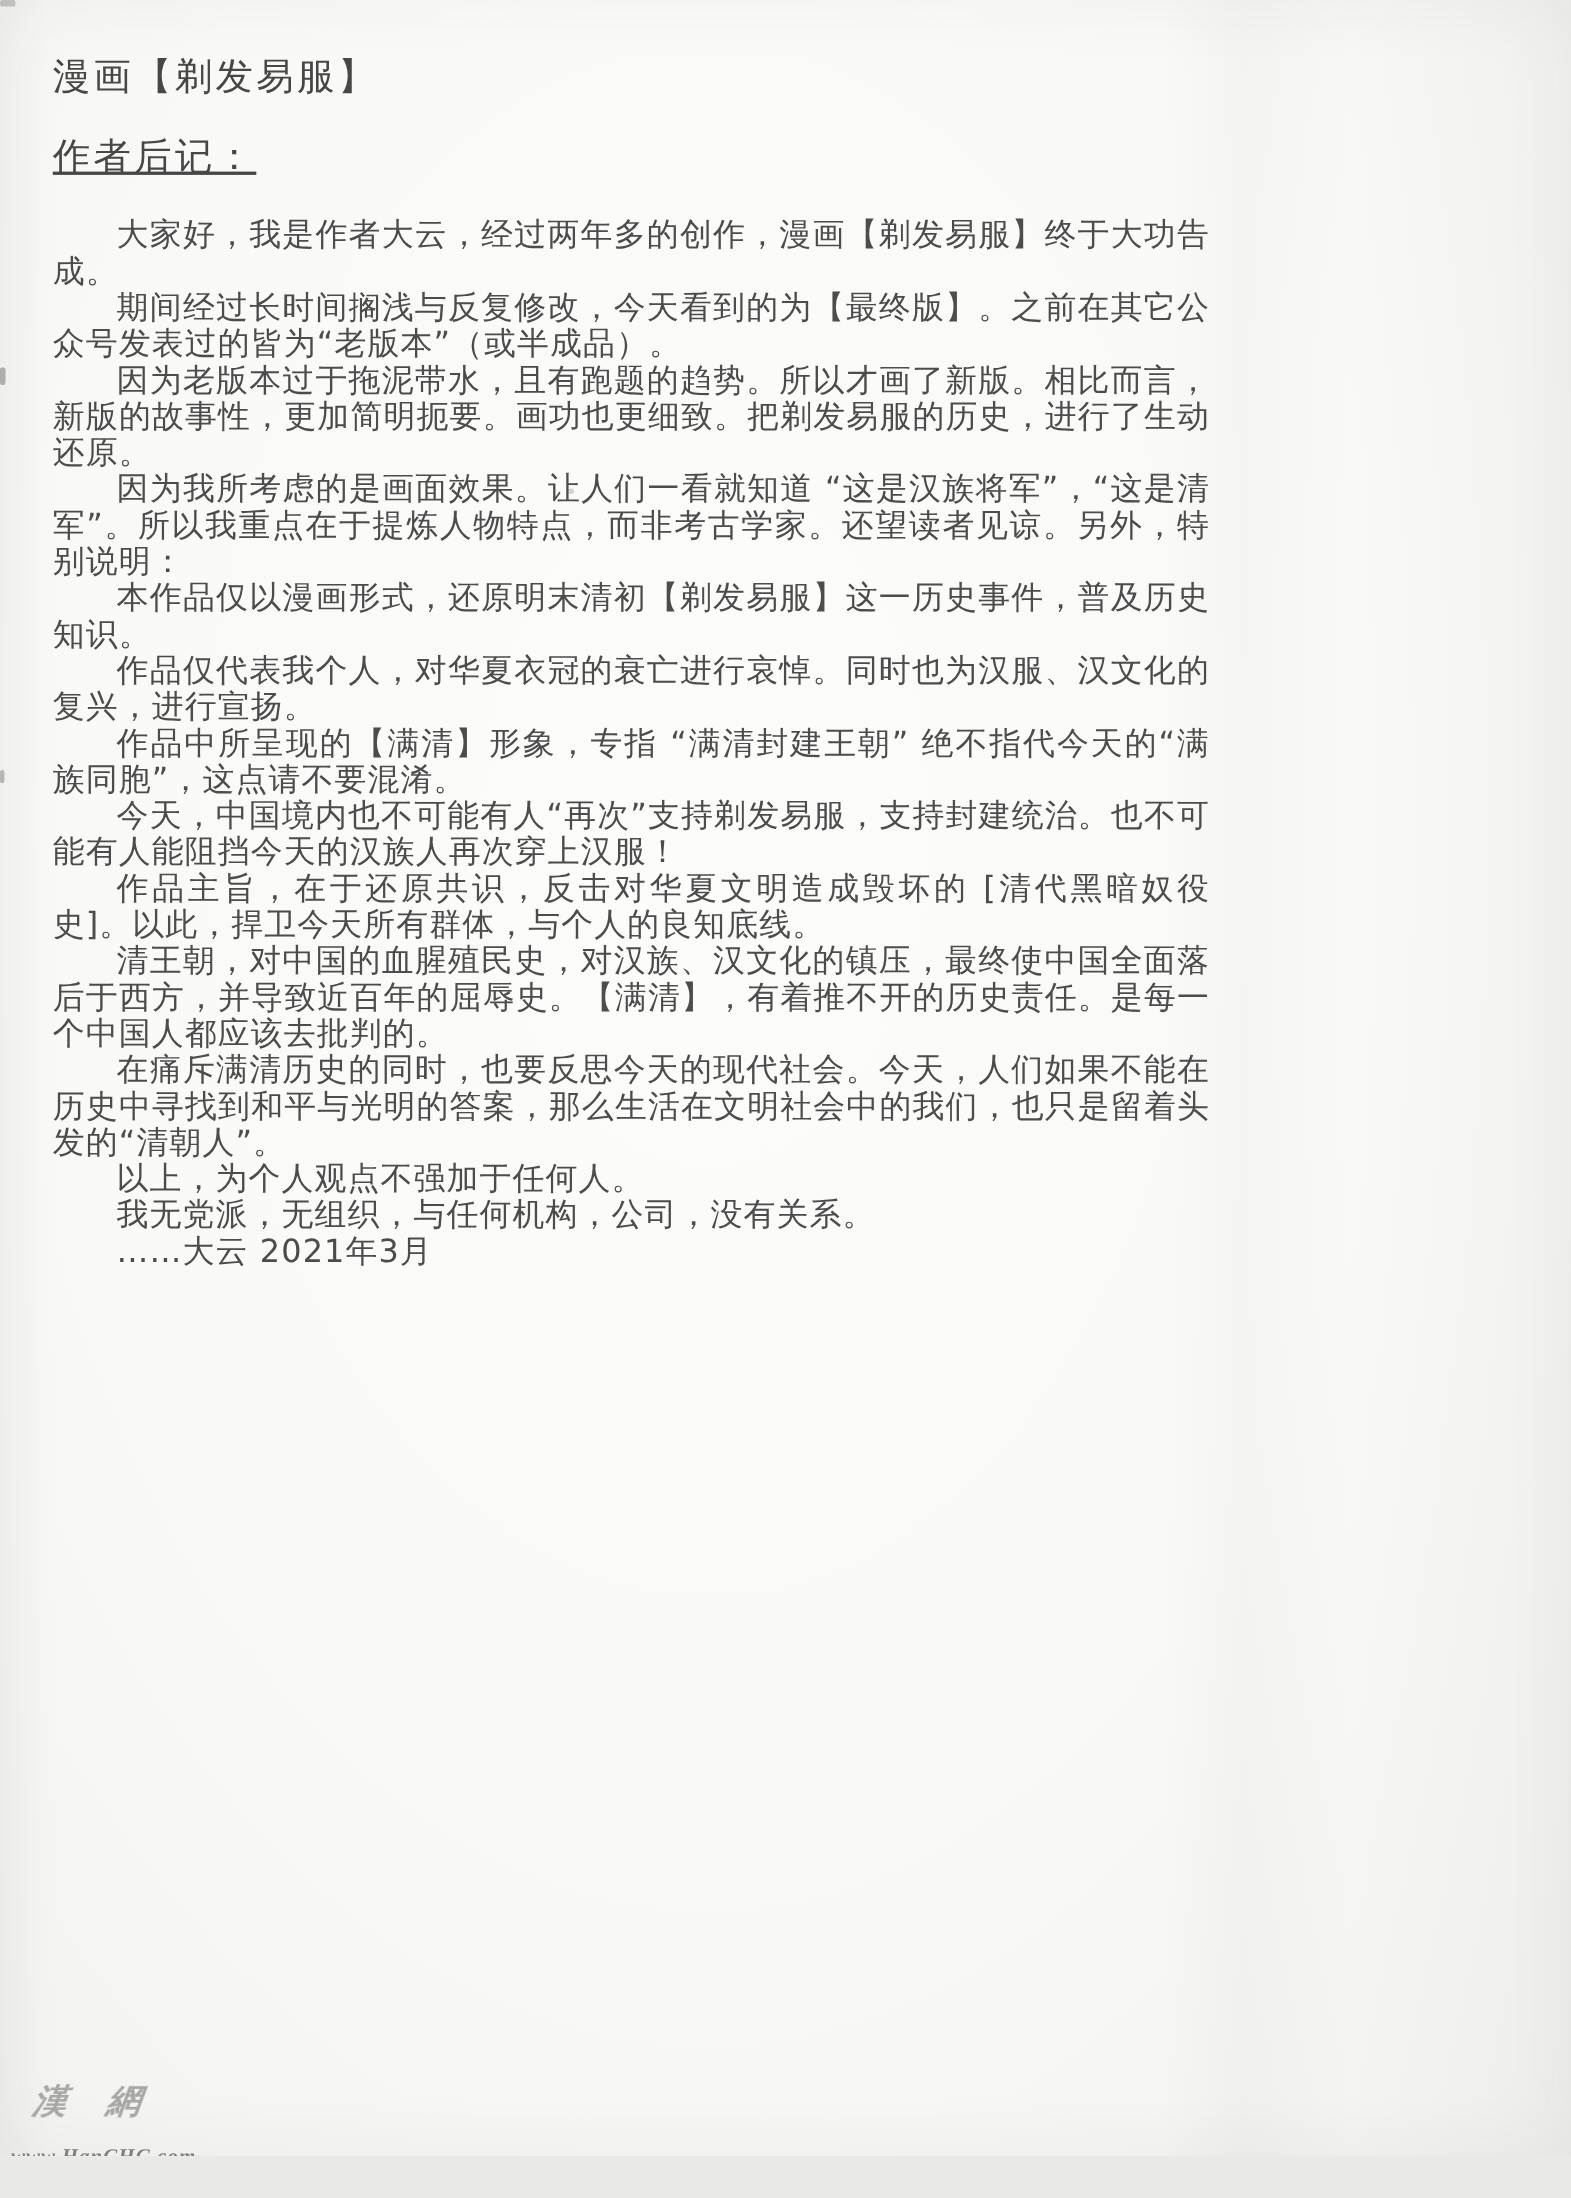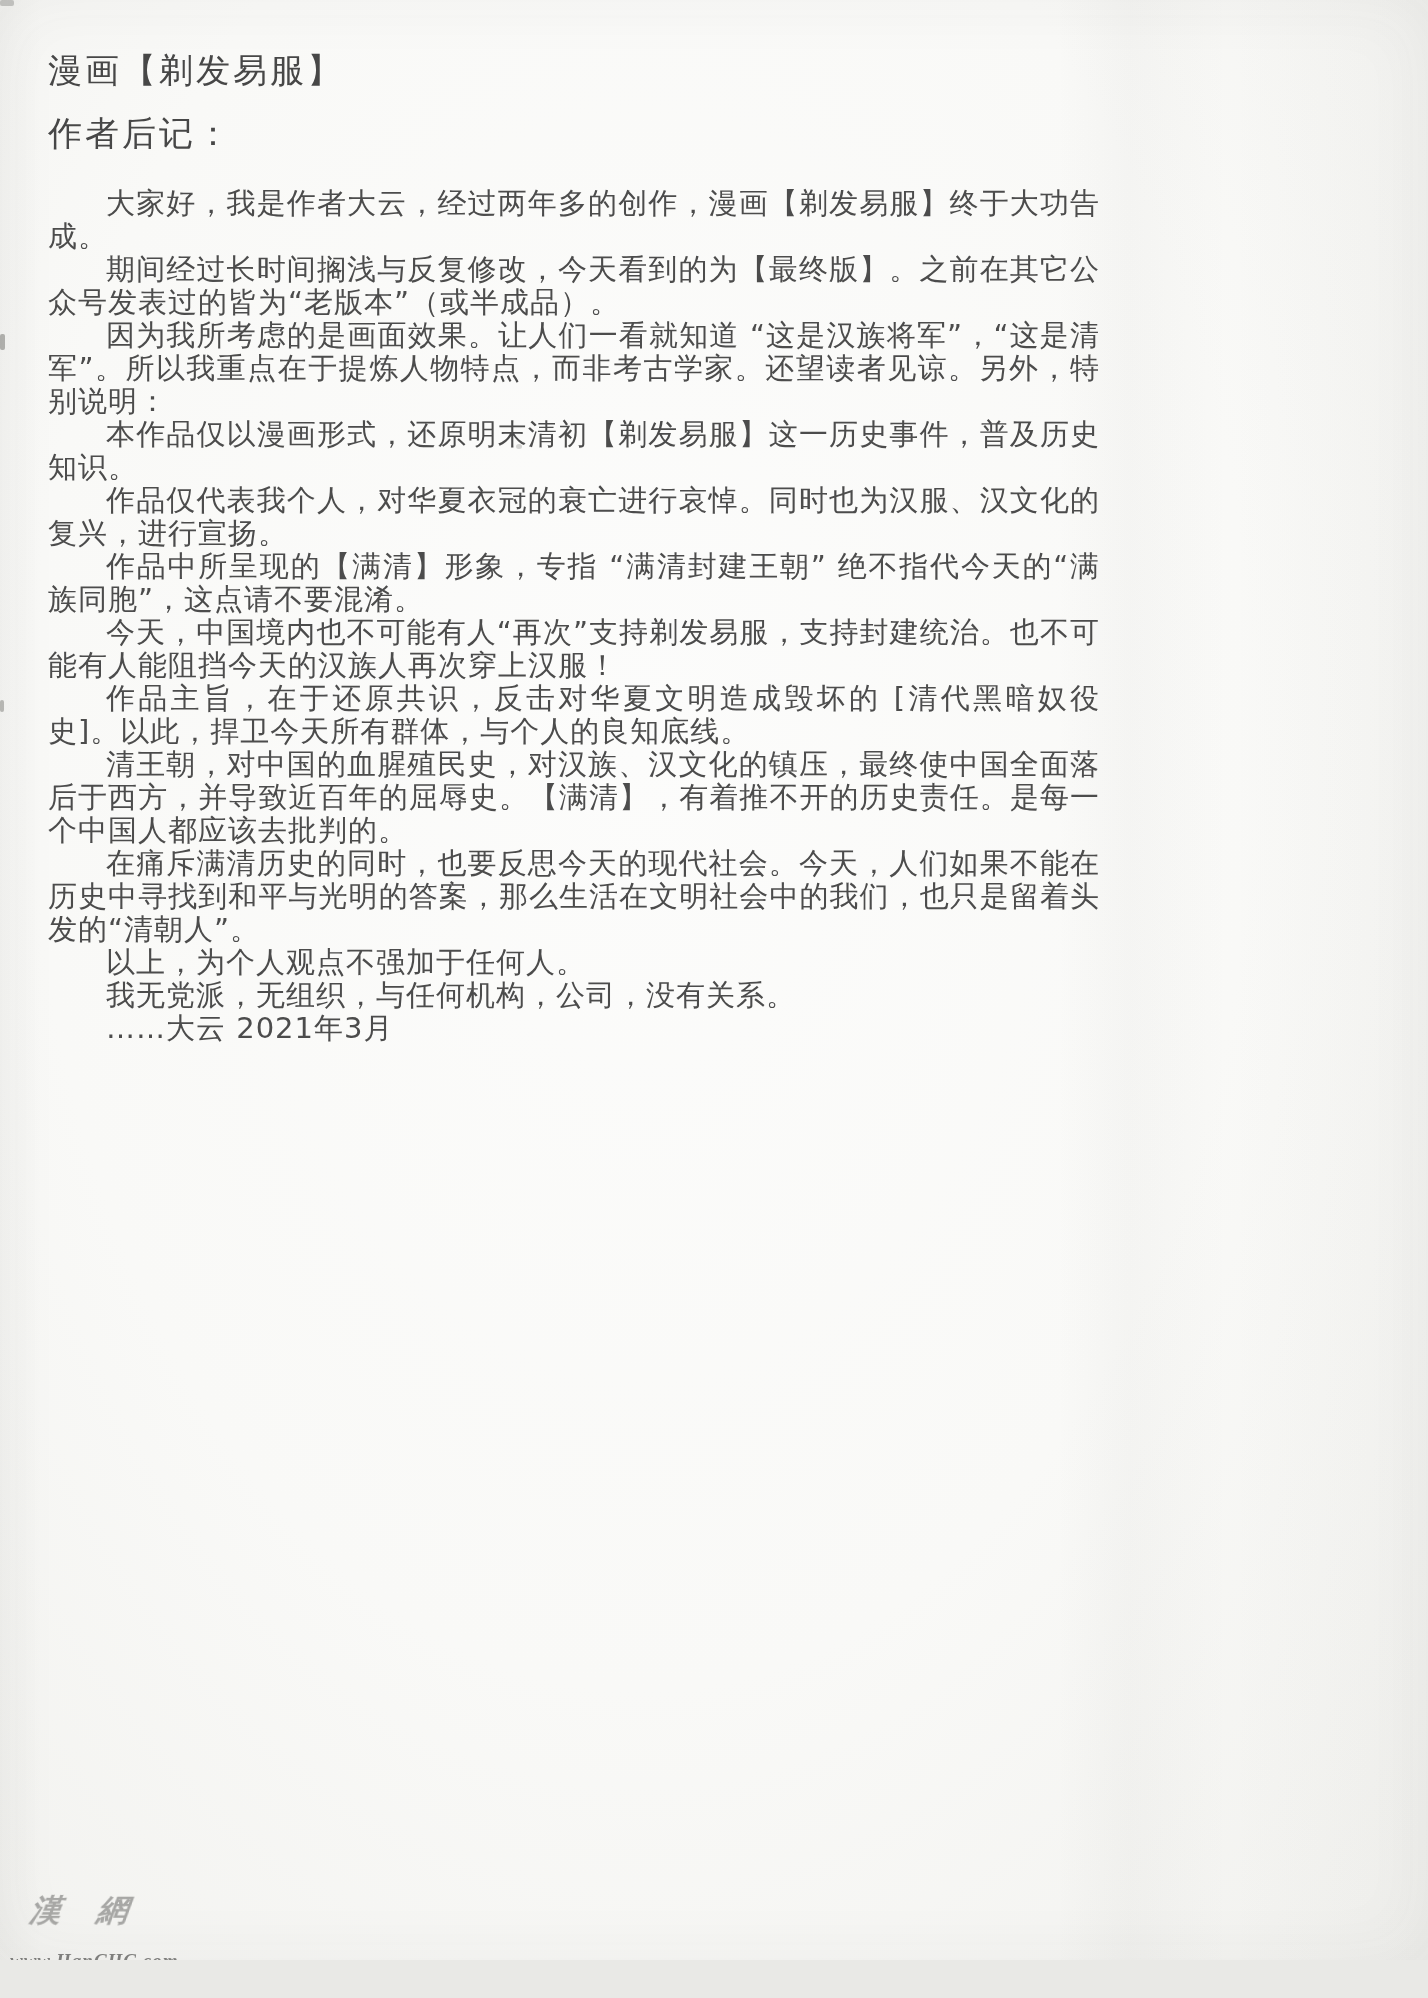--- a/index.html
+++ b/index.html
@@ -29,21 +29,21 @@
   }
 
   .title, .subtitle {
     margin:0;
     font-size:34px;
     font-weight:normal;
     letter-spacing:3px;
     color:#474747;
     line-height:1.55;
   }
-  .subtitle { margin-top:10px; }
+  .subtitle { margin-top:20px;text-decoration:underline; }
 
   .body-text {
     margin-top:28px;
     width:1052px;
     font-size:29px;
     line-height:33px;
     letter-spacing:1px;
     text-align:justify;
     color:#4c4c4c;
   }
@@ -99,20 +99,21 @@
 
 <div class="page">
 
   <div class="doc">
     <h1 class="title">漫画【剃发易服】</h1>
     <h2 class="subtitle">作者后记：</h2>
 
     <div class="body-text">
       <p>大家好，我是作者大云，经过两年多的创作，漫画【剃发易服】终于大功告成。</p>
       <p>期间经过长时间搁浅与反复修改，今天看到的为【最终版】。之前在其它公众号发表过的皆为“老版本”（或半成品）。</p>
+      <p>因为老版本过于拖泥带水，且有跑题的趋势。所以才画了新版。相比而言，新版的故事性，更加简明扼要。画功也更细致。把剃发易服的历史，进行了生动还原。</p>
       <p>因为我所考虑的是画面效果。让人们一看就知道 “这是汉族将军”，“这是清军”。所以我重点在于提炼人物特点，而非考古学家。还望读者见谅。另外，特别说明：</p>
       <p>本作品仅以漫画形式，还原明末清初【剃发易服】这一历史事件，普及历史知识。</p>
       <p>作品仅代表我个人，对华夏衣冠的衰亡进行哀悼。同时也为汉服、汉文化的复兴，进行宣扬。</p>
       <p>作品中所呈现的【满清】形象，专指 “满清封建王朝” 绝不指代今天的“满族同胞”，这点请不要混淆。</p>
       <p>今天，中国境内也不可能有人“再次”支持剃发易服，支持封建统治。也不可能有人能阻挡今天的汉族人再次穿上汉服！</p>
       <p>作品主旨，在于还原共识，反击对华夏文明造成毁坏的 [清代黑暗奴役史]。以此，捍卫今天所有群体，与个人的良知底线。</p>
       <p>清王朝，对中国的血腥殖民史，对汉族、汉文化的镇压，最终使中国全面落后于西方，并导致近百年的屈辱史。【满清】，有着推不开的历史责任。是每一个中国人都应该去批判的。</p>
       <p>在痛斥满清历史的同时，也要反思今天的现代社会。今天，人们如果不能在历史中寻找到和平与光明的答案，那么生活在文明社会中的我们，也只是留着头发的“清朝人”。</p>
       <p>以上，为个人观点不强加于任何人。</p>
       <p>我无党派，无组织，与任何机构，公司，没有关系。</p>

